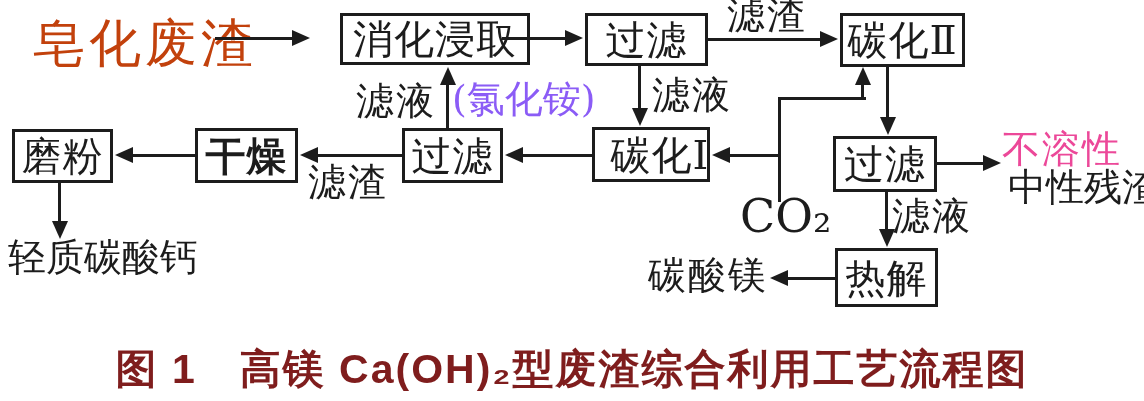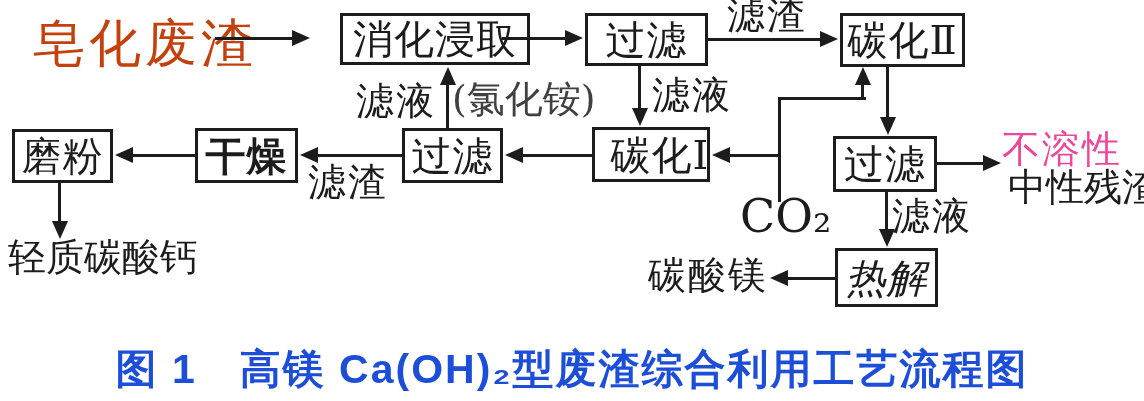--- a/index.html
+++ b/index.html
@@ -55,34 +55,34 @@
     font-size: 41px;
     line-height: 1.1;
     letter-spacing: 2px;
     white-space: nowrap;
   }
 </style>
 </head>
 <body>
 
 <div class="stage">
-  <div class="caption" style="color: #1d4ed8;">图 1　高镁 Ca(OH)₂型废渣综合利用工艺流程图</div>
+  <div class="caption" style="color: #7f1d1d;">图 1　高镁 Ca(OH)₂型废渣综合利用工艺流程图</div>
 <div class="node" style="left: 312px; top: 13px; width: 190px; height: 52px; border-color: rgb(28, 28, 28); color: rgb(28, 28, 28); margin-left: 28px;">消化浸取</div>
     <div class="node" style="left: 585px; top: 13px; width: 123px; height: 53px; border-color: rgb(28, 28, 28); color: rgb(28, 28, 28);">过滤</div>
     <div class="node" style="left: 12px; top: 129px; width: 101px; height: 54px; border-color: rgb(28, 28, 28); color: rgb(28, 28, 28);">磨粉</div>
     <div class="node" style="left: 840px; top: 13px; width: 125px; height: 54px; border-color: rgb(28, 28, 28); color: rgb(28, 28, 28);">碳化Ⅱ</div>
     <div class="node" style="left: 195px; top: 128px; width: 103px; height: 55px; border-color: rgb(28, 28, 28); color: rgb(28, 28, 28); font-weight: bold;">干燥</div>
     <div class="node" style="left: 402px; top: 128px; width: 101px; height: 55px; border-color: rgb(28, 28, 28); color: rgb(28, 28, 28);">过滤</div>
     <div class="node" style="left: 592px; top: 127px; width: 118px; height: 55px; border-color: rgb(28, 28, 28); color: rgb(28, 28, 28); padding-left: 18px;">碳化Ⅰ</div>
     <div class="node" style="left: 833px; top: 136px; width: 104px; height: 56px; border-color: rgb(28, 28, 28); color: rgb(28, 28, 28);">过滤</div>
-    <div class="node" style="left: 835px; top: 248px; width: 103px; height: 59px; border-color: rgb(28, 28, 28); color: rgb(28, 28, 28); font-style: italic;">热解</div>
+    <div class="node" style="left: 835px; top: 248px; width: 103px; height: 59px; border-color: rgb(28, 28, 28); color: rgb(28, 28, 28);">热解</div>
     <div class="flow-label" style="left: 33px; top: 17px; font-size: 52px; letter-spacing: 4px; color: #c2410c;">皂化废渣</div>
     <div class="flow-label" style="left: 727px; top: -4px; font-size: 38px; letter-spacing: 2px; color: rgb(28, 28, 28);">滤渣</div>
     <div class="flow-label" style="left: 356px; top: 82px; font-size: 38px; letter-spacing: 2px; color: rgb(28, 28, 28);">滤液</div>
-    <div class="flow-label" style="left: 452px; top: 80px; font-size: 38px; letter-spacing: 0px; color: #404040;">(氯化铵)</div>
+    <div class="flow-label" style="left: 452px; top: 80px; font-size: 38px; letter-spacing: 0px; color: #8b5cf6;">(氯化铵)</div>
     <div class="flow-label" style="left: 652px; top: 76px; font-size: 38px; letter-spacing: 2px; color: rgb(28, 28, 28);">滤液</div>
     <div class="flow-label" style="left: 308px; top: 163px; font-size: 38px; letter-spacing: 2px; color: rgb(28, 28, 28);">滤渣</div>
     <div class="flow-label" style="left: 740px; top: 193px; font-size: 46px; letter-spacing: 0px; color: rgb(28, 28, 28);">CO₂</div>
     <div class="flow-label" style="left: 892px; top: 197px; font-size: 38px; letter-spacing: 2px; color: rgb(28, 28, 28);">滤液</div>
     <div class="flow-label" style="left: 1002px; top: 130px; font-size: 38px; letter-spacing: 2px; color: #ec4899;">不溶性</div>
     <div class="flow-label" style="left: 1008px; top: 168px; font-size: 38px; letter-spacing: 0px; color: rgb(28, 28, 28);">中性残渣</div>
     <div class="flow-label" style="left: 648px; top: 256px; font-size: 38px; letter-spacing: 2px; color: rgb(28, 28, 28); text-align: right;">碳酸镁</div>
     <div class="flow-label" style="left: 8px; top: 238px; font-size: 38px; letter-spacing: 0px; color: rgb(28, 28, 28);">轻质碳酸钙</div>
     <div class="flow-line" style="left: 215px; top: 37px; width: 77px; height: 3px; background: rgb(28, 28, 28);"></div>
     <div class="flow-line" style="left: 502px; top: 37px; width: 63px; height: 3px; background: rgb(28, 28, 28);"></div>

